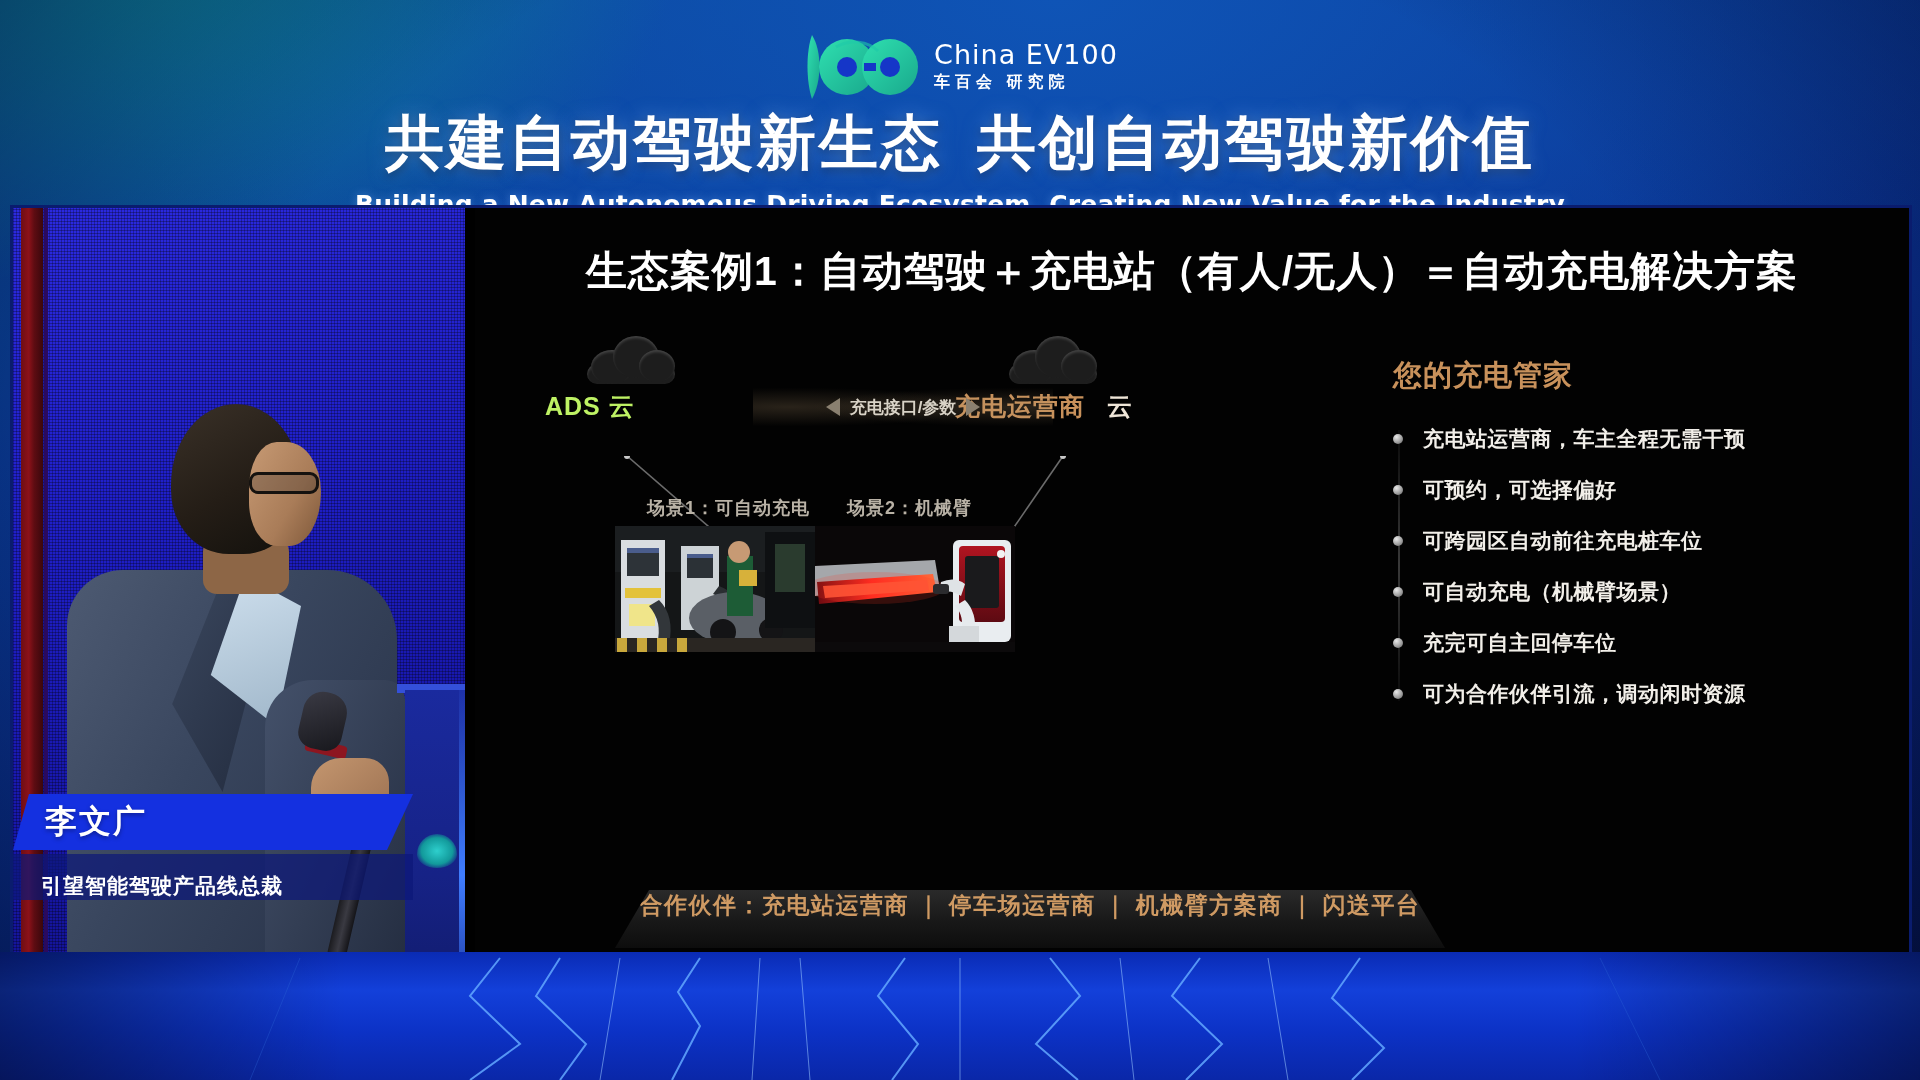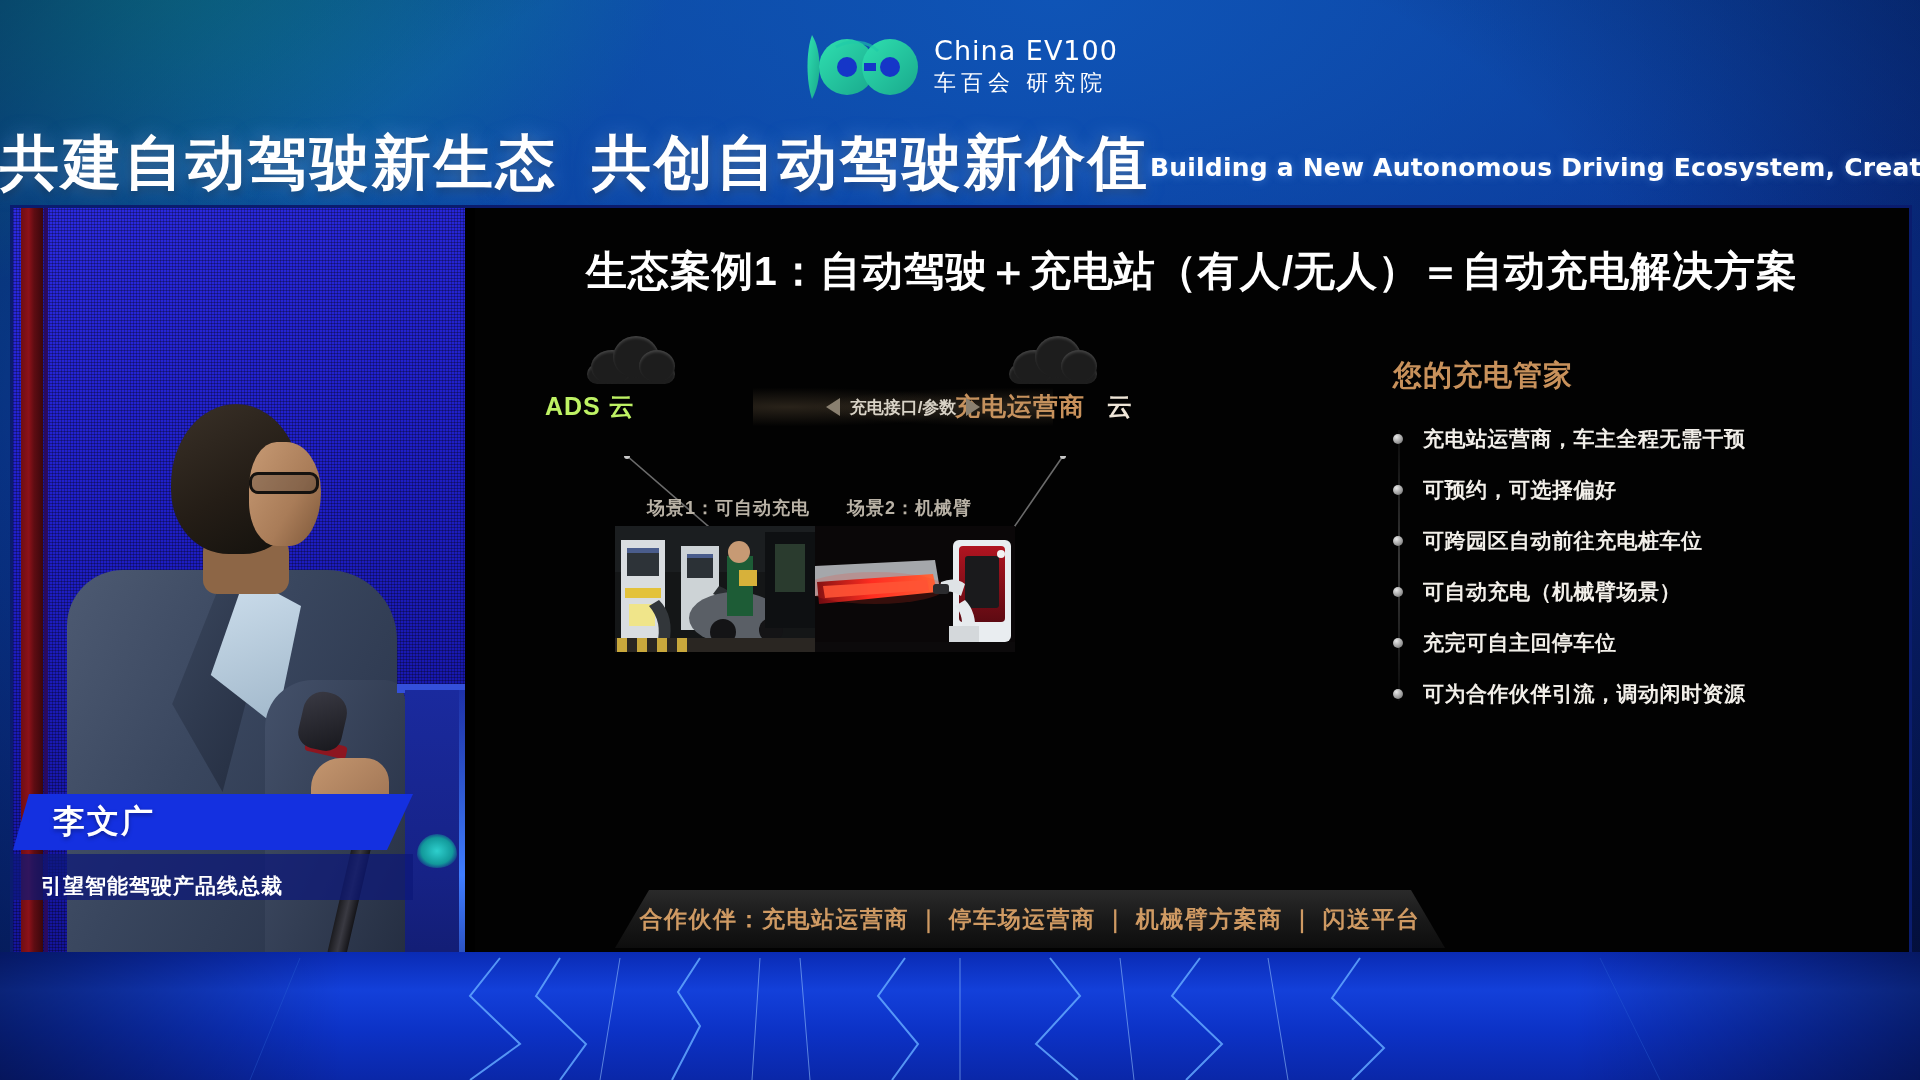--- a/index.html
+++ b/index.html
@@ -40,31 +40,31 @@
     display:flex; align-items:center; justify-content:center; gap:26px;
   }
   .logo-block{ display:flex; align-items:center; gap:14px; }
   .logo-mark{ width:118px; height:74px; position:relative; }
   .logo-text{ display:flex; flex-direction:column; align-items:flex-start; gap:2px; }
   .logo-en{
     color:#fff; font-size:27px; letter-spacing:1px; font-weight:400;
     font-family:"DejaVu Sans",sans-serif;
   }
   .logo-cn{
-    color:#fff; font-size:22px; letter-spacing:5px; font-weight:400;
+    color:#fff; font-size:16px; letter-spacing:5px; font-weight:700;
   }
   .forum-block{ display:flex; flex-direction:column; align-items:center; padding-left:18px; }
   .forum-cn{ color:#fff; font-size:26px; font-weight:700; letter-spacing:1.5px; line-height:1.2; }
   .forum-rule{ width:100%; height:2px; background:#cfe0ff; opacity:.85; margin:4px 0 3px; }
   .forum-en{ color:#eaf1ff; font-size:15.5px; letter-spacing:.3px; font-family:"DejaVu Sans",sans-serif; }
 
   
   .banner{
-    position:absolute; top:124px; left:0; right:0;
-    display:flex; flex-direction:row; align-items:center;
+    position:absolute; top:104px; left:0; right:0;
+    display:flex; flex-direction:column; align-items:center;
   }
   .banner-cn{
     font-size:59px; font-weight:700; color:#ffffff; letter-spacing:3px;
     text-shadow:0 0 18px rgba(120,180,255,.55), 0 3px 10px rgba(0,0,0,.45);
     white-space:nowrap;
   }
   .banner-cn .gap{ display:inline-block; width:34px; }
   .banner-en{
     margin-top:6px; font-size:25px; font-weight:700; color:#ffffff;
     letter-spacing:.2px; white-space:nowrap;
@@ -181,21 +181,21 @@
 
   
   .nameplate{ position:absolute; left:0px; bottom:120px; width:400px; }
   .np-main{
     position:relative; height:56px; background:#1430e0;
     clip-path:polygon(16px 0, 100% 0, calc(100% - 26px) 100%, 0 100%);
     display:flex; align-items:center;
   }
   .np-main span{
     color:#ffffff; font-size:32px; font-weight:700; letter-spacing:2px;
-    margin-left:40px; text-shadow:0 2px 4px rgba(0,0,0,.35);
+    margin-left:32px; text-shadow:0 2px 4px rgba(0,0,0,.35);
   }
   .np-sub{
     margin-top:4px; height:46px; background:rgba(12,24,120,.72);
     display:flex; align-items:flex-end;
   }
   .np-sub span{
     color:#ffffff; font-size:21px; font-weight:700; letter-spacing:1px;
     margin-left:28px;
   }
 
@@ -277,21 +277,21 @@
   }
   .bullet .txt{
     color:#f2efe9; font-size:21px; font-weight:700; letter-spacing:.5px; white-space:nowrap;
   }
 
   
   .partners{
     position:absolute; left:140px; bottom:72px; width:830px; height:58px;
     background:linear-gradient(180deg,#2a2a2a 0%,#181818 55%,#0d0d0d 100%);
     clip-path:polygon(34px 0, calc(100% - 34px) 0, 100% 100%, 0 100%);
-    display:flex; align-items:center; justify-content:center;
+    display:flex; align-items:flex-start; justify-content:center;
   }
   .partners span{
     color:#cf9a63; font-size:23px; font-weight:700; letter-spacing:1.5px; white-space:nowrap;
   }
 </style>
 </head>
 <body>
 
 <div id="stage">
 

